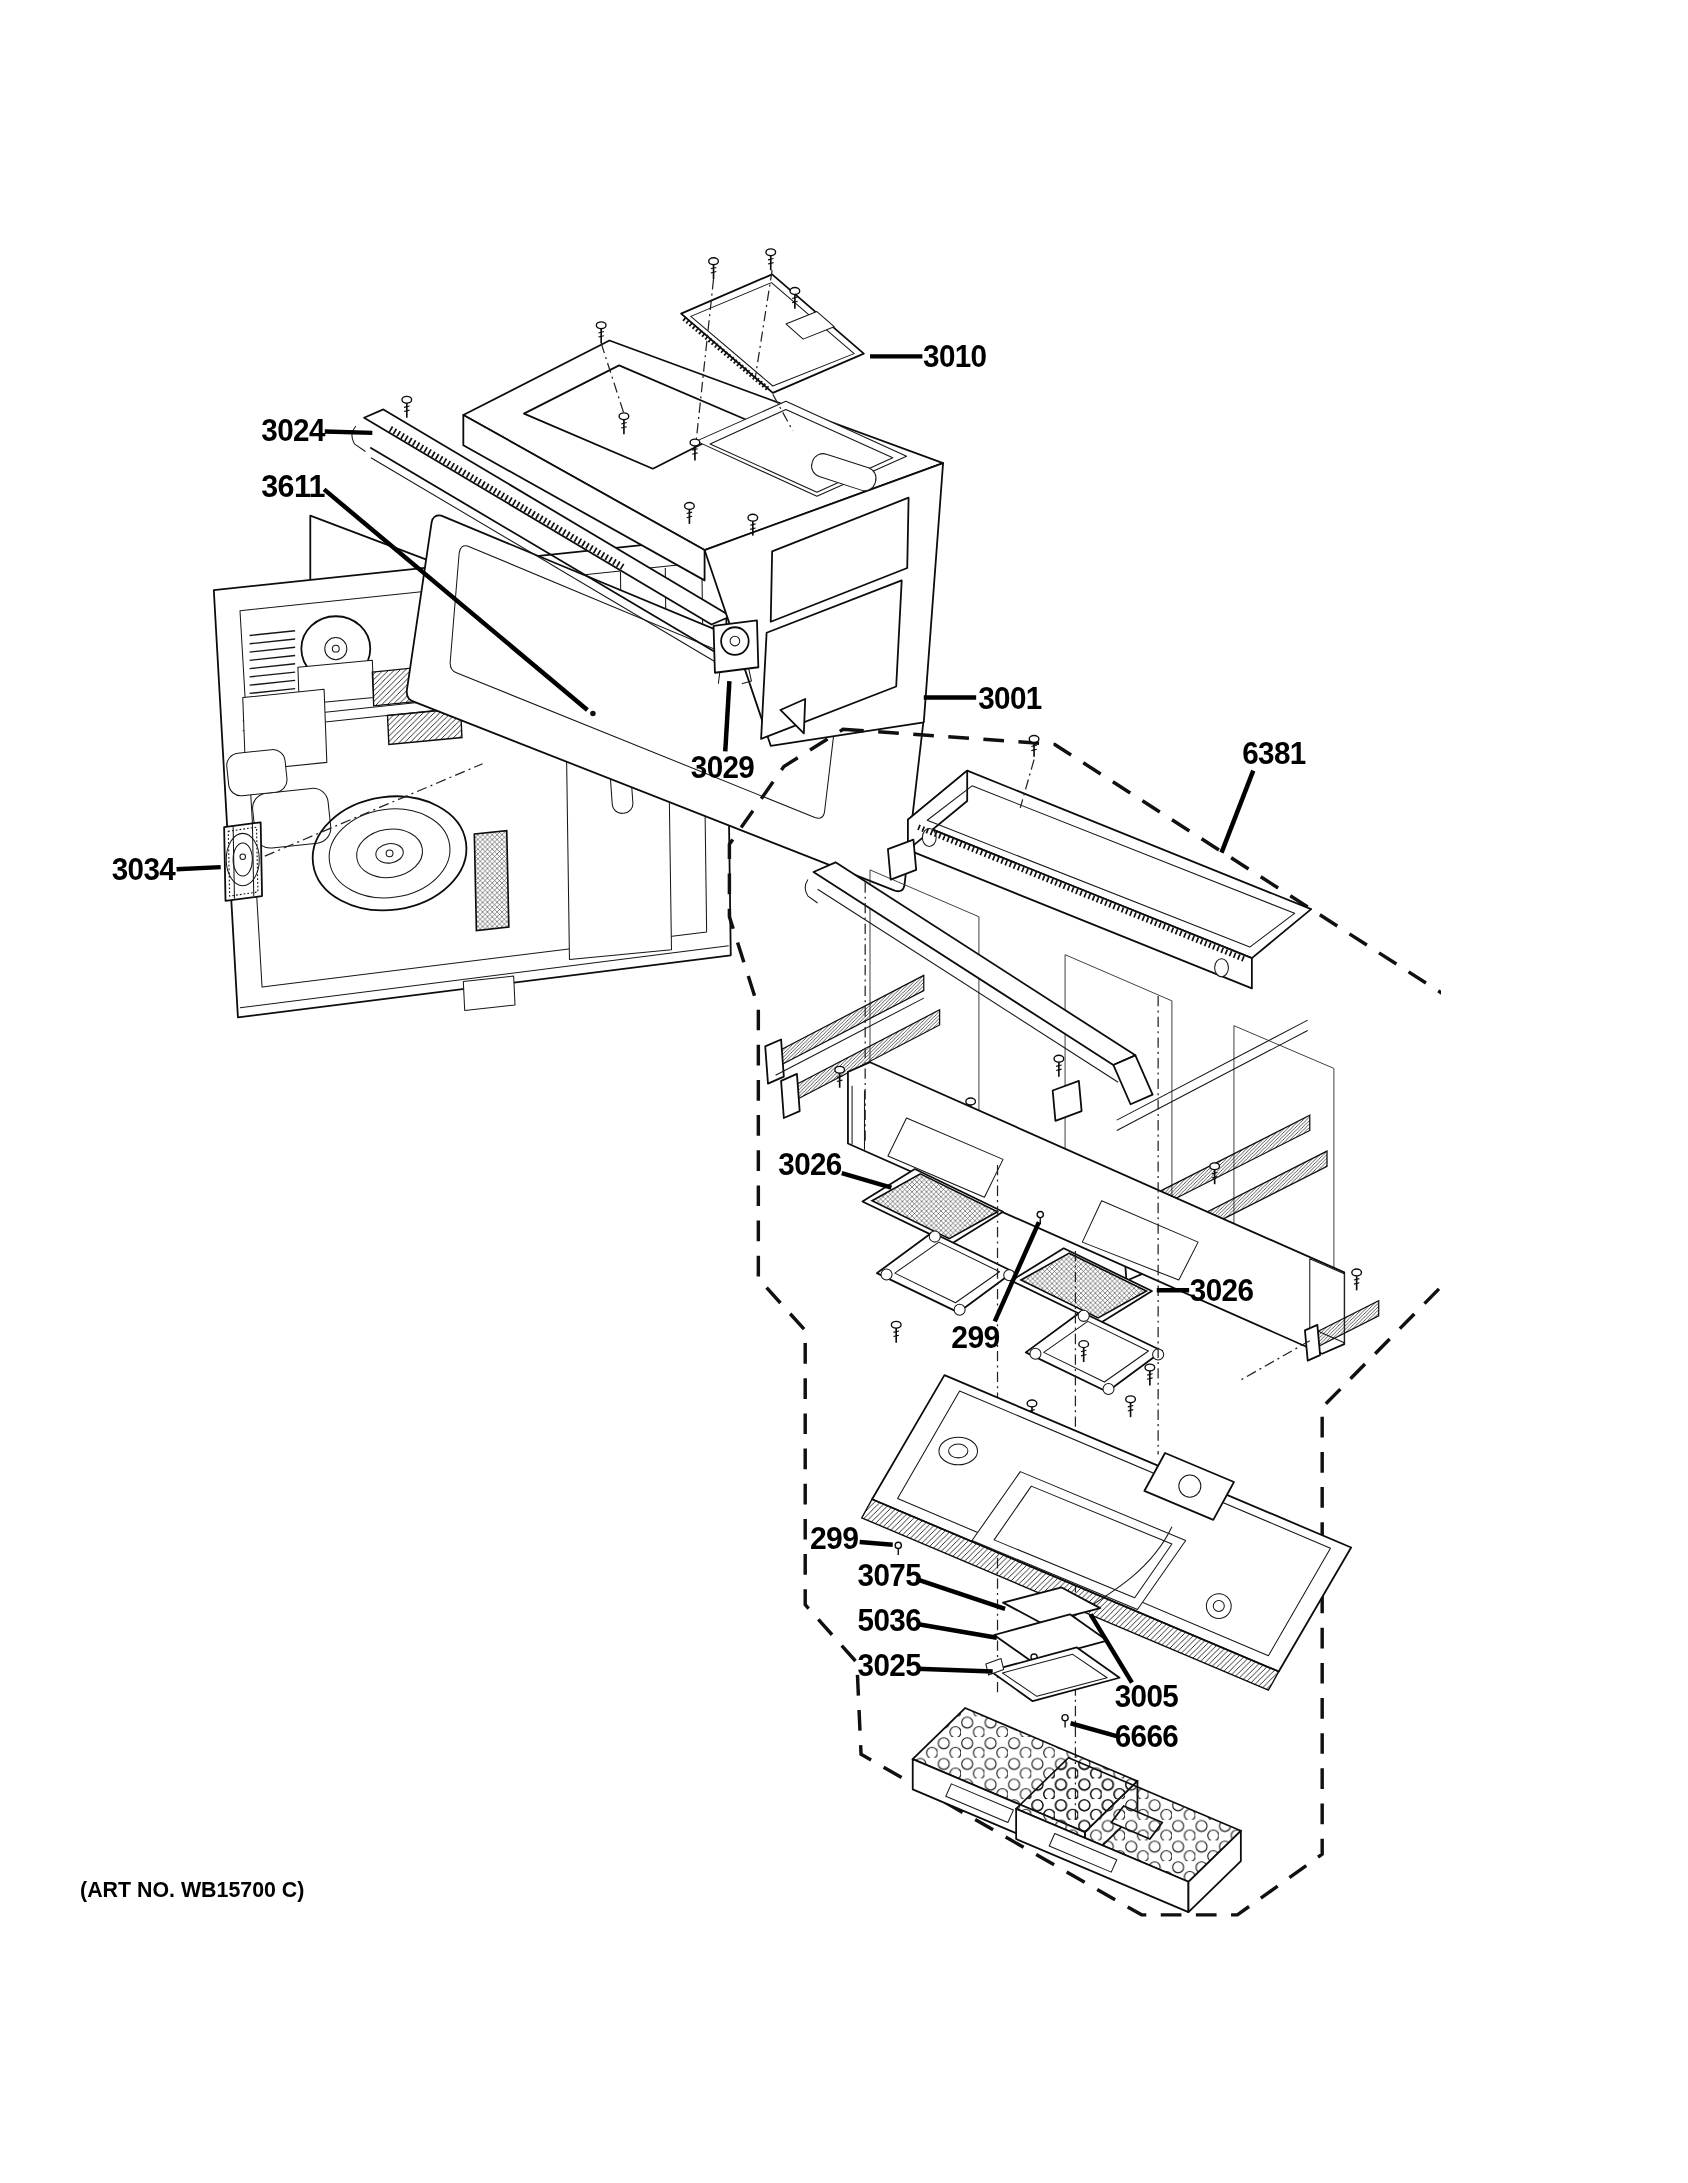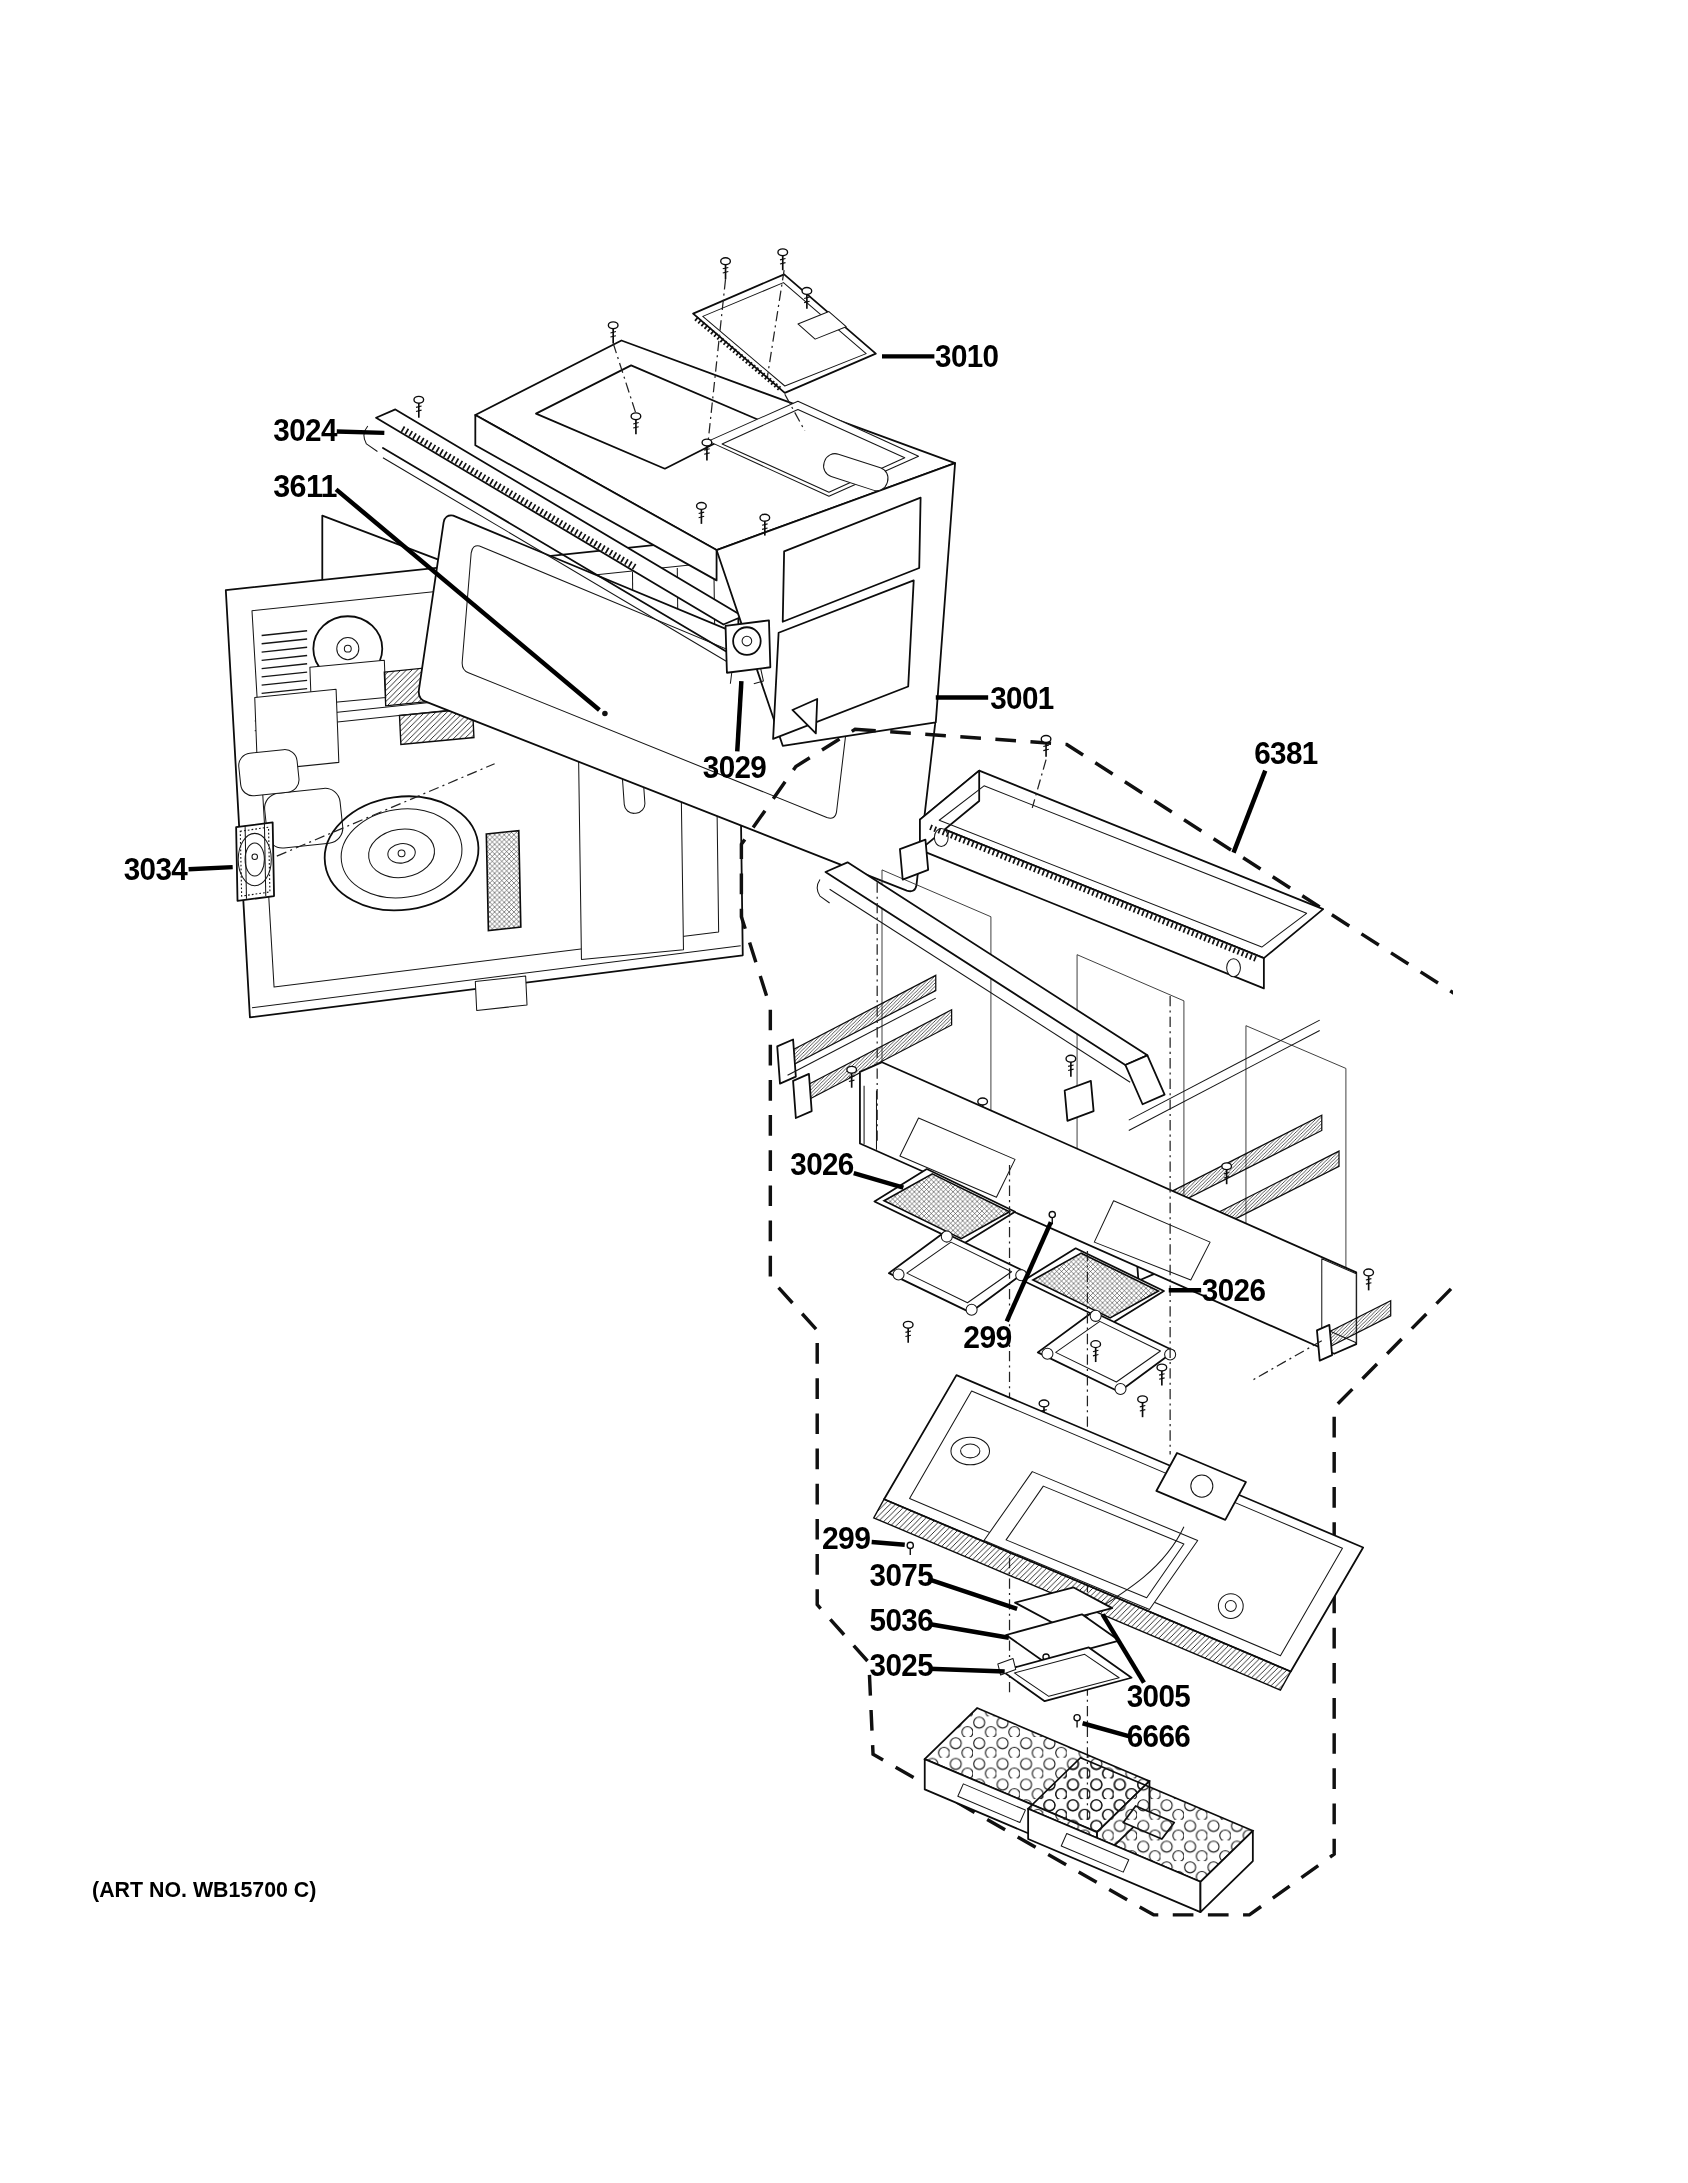--- a/index.html
+++ b/index.html
@@ -1,16 +1,16 @@
 <!DOCTYPE html>
 <html style="font-size:11px"><head>
 <meta charset="utf-8">
 <style>
   html,body{margin:0;padding:0;background:#ffffff;}
-  .page{width:1441px;height:2183px;position:relative;background:#ffffff;overflow:hidden;margin-left:12px;}
+  .page{width:1441px;height:2183px;position:relative;background:#ffffff;overflow:hidden;}
   svg{display:block;}
   text.callout{font-family:"Liberation Sans","DejaVu Sans",sans-serif;font-weight:bold;font-size:46px;fill:#000;letter-spacing:-1px;}
   text.artnote{font-family:"Liberation Sans","DejaVu Sans",sans-serif;font-weight:bold;font-size:31px;fill:#000;}
   .ink{stroke:#0c0c0c;fill:none;stroke-width:2.6;stroke-linejoin:round;stroke-linecap:round;}
   .ink-thin{stroke:#161616;fill:none;stroke-width:1.5;stroke-linejoin:round;}
   .white{fill:#ffffff;}
   .leader{stroke:#000;stroke-width:6.5;fill:none;stroke-linecap:butt;}
   .boundary{stroke:#101010;stroke-width:5;fill:none;stroke-dasharray:30 21;stroke-linejoin:miter;}
   .dashdot{stroke:#222;stroke-width:1.8;fill:none;stroke-dasharray:15 6 3 6;}
   .meshfill{fill:url(#mesh);stroke:#0c0c0c;stroke-width:2.4;}

